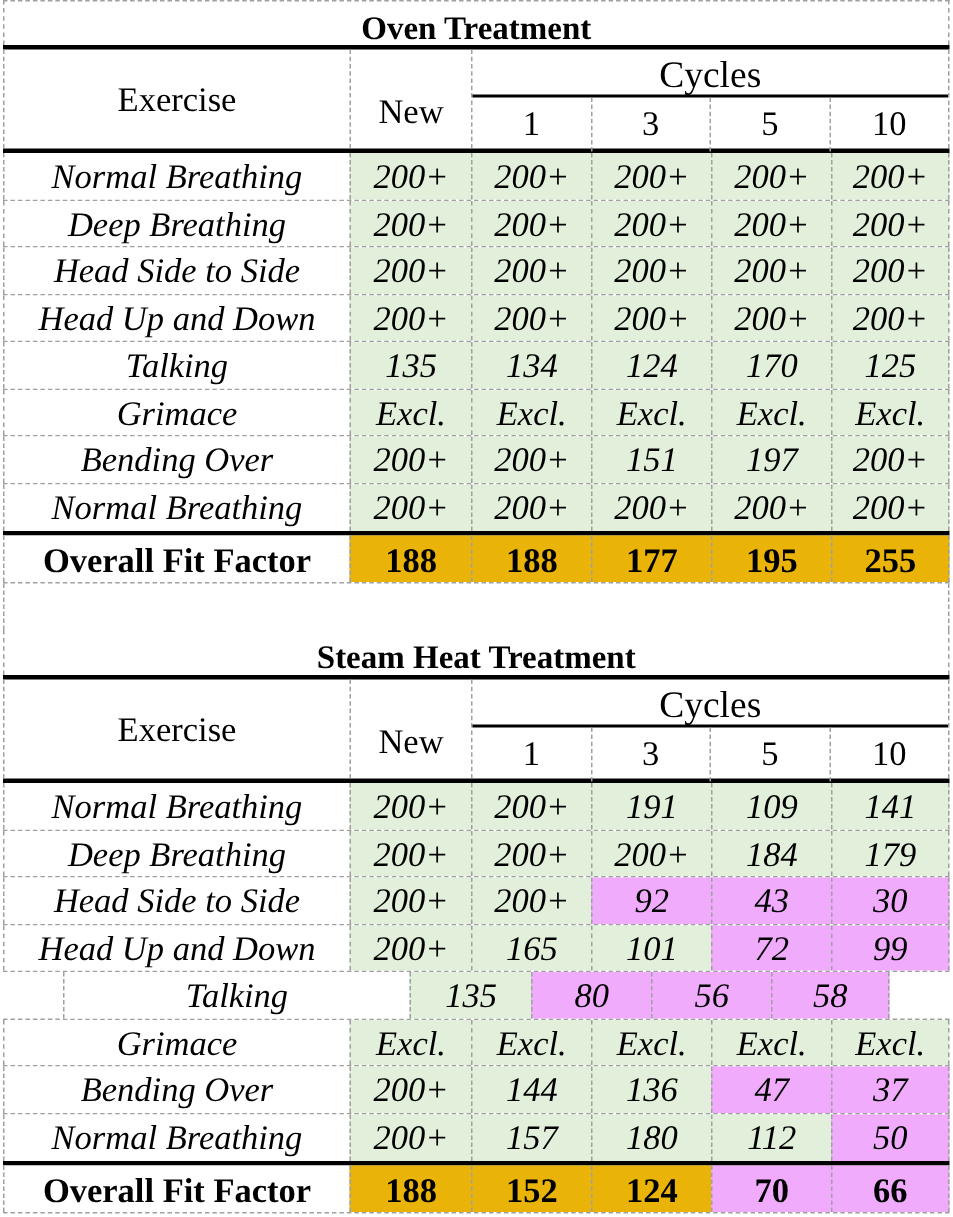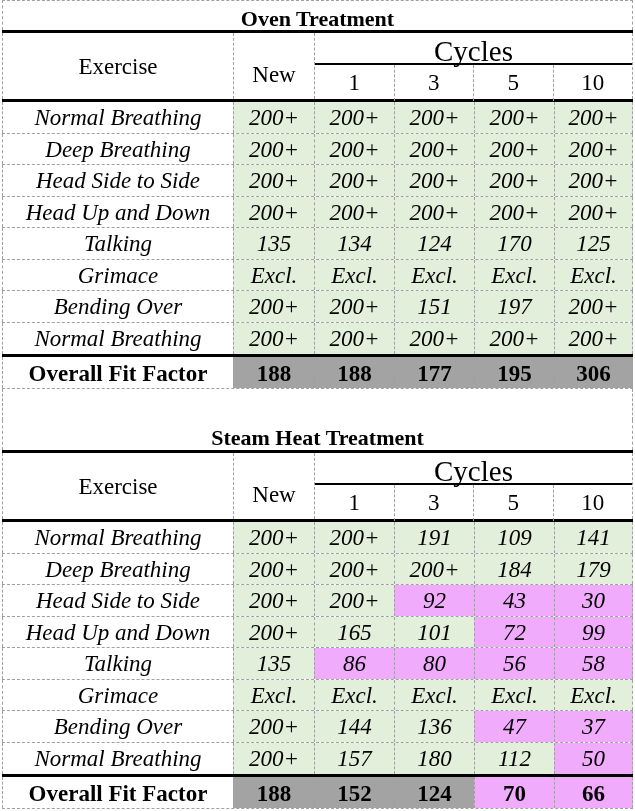--- a/index.html
+++ b/index.html
@@ -7,40 +7,40 @@
   .sheet { position:absolute; left:2px; top:0; width:631px; }
   .block { position:relative; width:631px; }
   .title { height:30px; line-height:36px; text-align:center; font-weight:bold; font-size:22px; border-left:1px dashed #a0a0a0; border-right:1px dashed #a0a0a0; box-sizing:border-box; }
   .title.top { border-top:1px dashed #a0a0a0; }
   .thick { height:3px; background:#000; }
   .hdr { position:relative; height:66px; display:flex; }
   .hdr .c { box-sizing:border-box; border-left:1px dashed #a0a0a0; }
   .hdr .ex { width:231px; display:flex; align-items:center; justify-content:center; font-size:23px; padding-top:2px; }
   .hdr .nw { width:81px; display:flex; align-items:center; justify-content:center; font-size:23px; padding-top:18px; }
   .hdr .cyc { width:319px; border-right:1px dashed #a0a0a0; display:flex; flex-direction:column; }
-  .hdr .cyc .lbl { height:32px; border-bottom:2px solid #000; text-align:center; font-size:29px; line-height:36px; box-sizing:border-box; }
+  .hdr .cyc .lbl { height:32px; border-bottom:2px solid #000; text-align:center; font-size:25px; line-height:36px; box-sizing:border-box; }
   .hdr .cyc .nums { flex:1; display:flex; }
   .hdr .cyc .nums .n { width:80px; text-align:center; font-size:23px; line-height:36px; box-sizing:border-box; border-left:1px dashed #a0a0a0; }
   .hdr .cyc .nums .n:first-child { border-left:none; width:79px; }
   .row { display:flex; height:31.5px; box-sizing:border-box; border-bottom:1px dashed #a0a0a0;justify-content:center; }
   .row.last { border-bottom:none; }
   .row .cell { box-sizing:border-box; border-left:1px dashed #a0a0a0; text-align:center; font-style:italic; font-size:23px; line-height:31px; white-space:nowrap; }
   .row .cell.ex { width:231px; background:#fff; }
   .row .cell.v { width:80px; }
   .row .cell.v.nw { width:81px; }
   .row .cell.v.end { border-right:1px dashed #a0a0a0; width:79px; }
   .g { background:#e2efda; }
   .r { background:#f0abfc; }
   .fit { display:flex; height:32px; box-sizing:border-box; border-bottom:1px dashed #a0a0a0; }
   .fit .cell { box-sizing:border-box; border-left:1px dashed #a0a0a0; text-align:center; font-weight:bold; font-size:23px; line-height:34px; white-space:nowrap; }
   .fit .cell.ex { width:231px; background:#fff; }
   .fit .cell.v { width:80px; }
   .fit .cell.v.nw { width:81px; }
   .fit .cell.v.end { border-right:1px dashed #a0a0a0; width:79px; }
-  .fg { background:#a3a3a3; }
+  .fg { background:#eab308; }
   .spacer { height:31px; border-left:1px dashed #a0a0a0; border-right:1px dashed #a0a0a0; box-sizing:border-box; }
 </style>
 </head>
 <body>
 
 <div class="sheet">
 
   <div class="block">
     <div class="title top">Oven Treatment</div>
     <div class="thick"></div>
@@ -124,21 +124,21 @@
           <div class="cell v g end">200+</div>
         </div>
       </div>
     <div class="thick"></div>
     <div class="fit">
         <div class="cell ex">Overall Fit Factor</div>
         <div class="cell v fg nw">188</div>
         <div class="cell v fg">188</div>
         <div class="cell v fg">177</div>
         <div class="cell v fg">195</div>
-        <div class="cell v fg end">306</div>
+        <div class="cell v fg end">255</div>
       </div>
   </div>
 
   <div class="spacer"></div>
 
   <div class="block">
     <div class="title">Steam Heat Treatment</div>
     <div class="thick"></div>
     <div class="hdr">
       <div class="c ex">Exercise</div>
@@ -183,21 +183,20 @@
           <div class="cell ex">Head Up and Down</div>
           <div class="cell v g nw">200+</div>
           <div class="cell v g">165</div>
           <div class="cell v g">101</div>
           <div class="cell v r">72</div>
           <div class="cell v r end">99</div>
         </div>
         <div class="row">
           <div class="cell ex">Talking</div>
           <div class="cell v g nw">135</div>
-          <div class="cell v r">86</div>
           <div class="cell v r">80</div>
           <div class="cell v r">56</div>
           <div class="cell v r end">58</div>
         </div>
         <div class="row">
           <div class="cell ex">Grimace</div>
           <div class="cell v g nw">Excl.</div>
           <div class="cell v g">Excl.</div>
           <div class="cell v g">Excl.</div>
           <div class="cell v g">Excl.</div>

